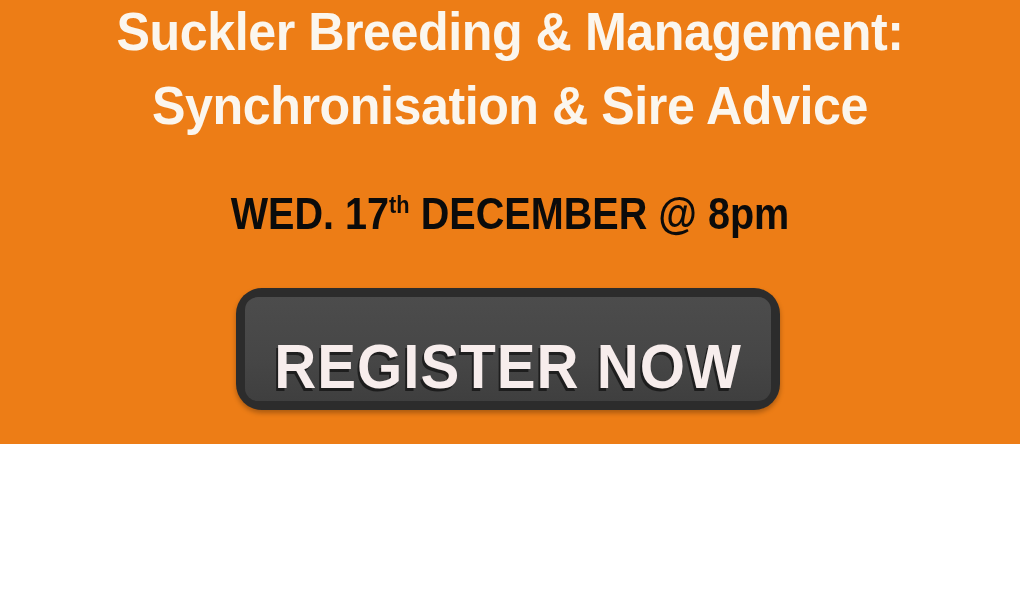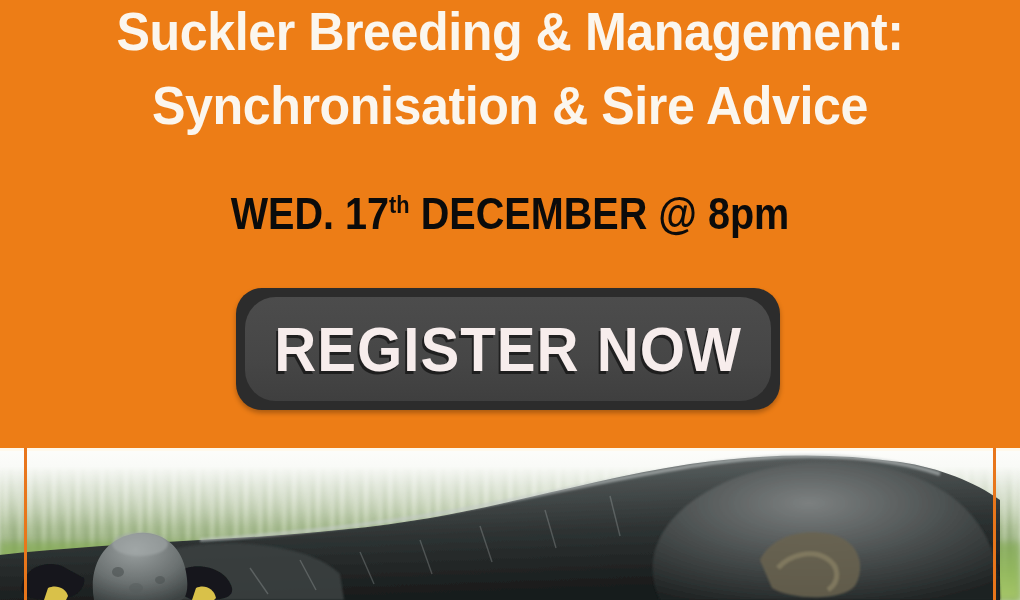--- a/index.html
+++ b/index.html
@@ -7,21 +7,21 @@
     padding: 0;
     background: #ffffff;
   }
   body {
     font-family: "Liberation Sans", sans-serif;
   }
 
   .poster {
     position: relative;
     width: 1020px;
-    height: 600px;
+    height: 444px;
     overflow: hidden;
     background: #ED7D16;
   }
 
   
   .promo-panel {
     position: absolute;
     left: 0;
     top: 0;
     width: 1020px;
@@ -84,23 +84,23 @@
     border-radius: 26px;
     padding: 9px;
     box-shadow: 0 3px 5px rgba(0,0,0,0.28);
     cursor: pointer;
   }
   .register-button-inner {
     width: 100%;
     height: 100%;
     box-sizing: border-box;
     background: linear-gradient(#4c4c4c, #464646 60%, #3f3f3f);
-    border-radius: 31px;
+    border-radius: 13px;
     display: flex;
-    align-items: center;
+    align-items: flex-end;
     justify-content: center;
   }
   .register-label {
     color: #F7EDEC;
     font-family: "Liberation Sans Narrow", "Liberation Sans", sans-serif;
     font-weight: bold;
     font-size: 60px;
     letter-spacing: 1px;
     transform: scaleX(0.97) scaleY(1.06);
     text-shadow: -2px 3px 0 rgba(0,0,0,0.55);

